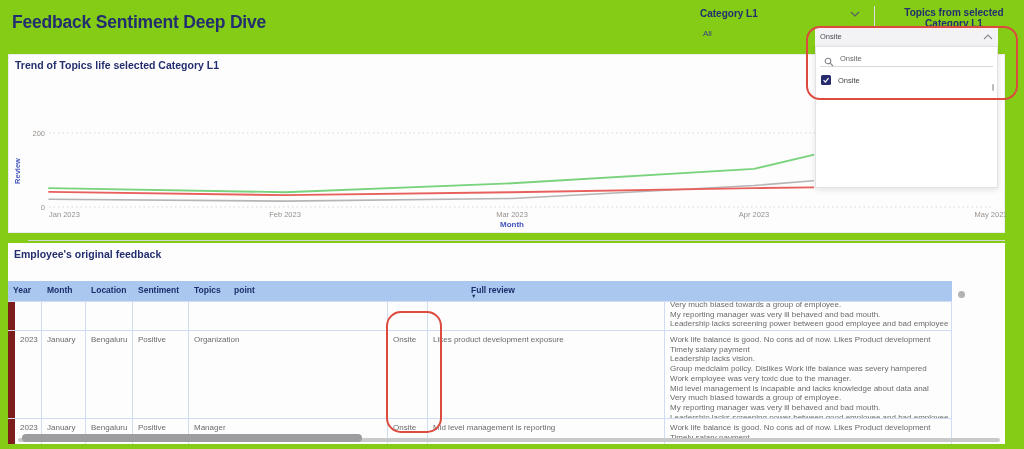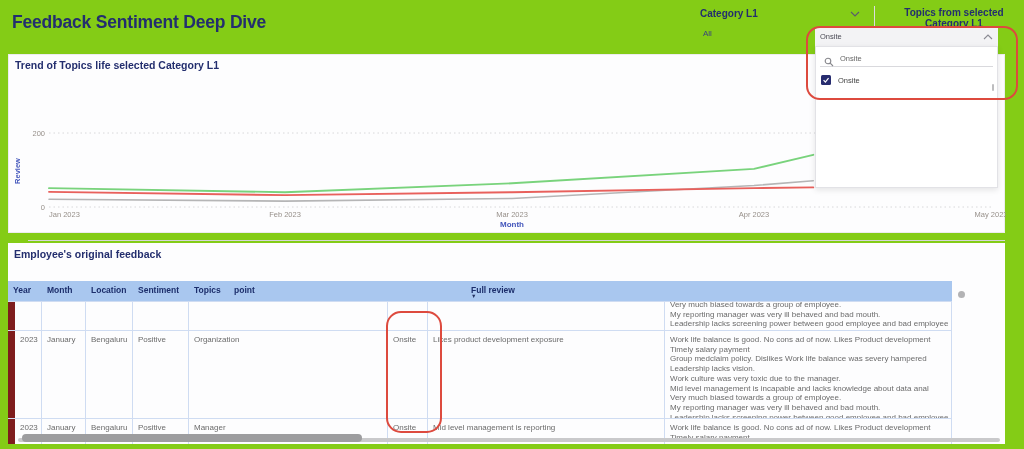--- a/index.html
+++ b/index.html
@@ -166,23 +166,23 @@
             <div class="td" style="width: 34px;">2023</div>
             <div class="td" style="width: 44px;">January</div>
             <div class="td" style="width: 47px;">Bengaluru</div>
             <div class="td" style="width: 56px;">Positive</div>
             <div class="td" style="width: 199px;">Organization</div>
             <div class="td" style="width: 40px;">Onsite</div>
             <div class="td" style="width: 237px;">Likes product development exposure</div>
             <div class="td" style="width: 287px; white-space: normal;">
               <div class="review-line">Work life balance is good. No cons ad of now. Likes Product development</div>
               <div class="review-line">Timely salary payment</div>
+              <div class="review-line">Leadership lacks vision.</div>
               <div class="review-line">Group medclaim policy. Dislikes Work life balance was severy hampered</div>
-              <div class="review-line">Leadership lacks vision.</div>
-              <div class="review-line">Work culture was very toxic due to the manager.</div>
+              <div class="review-line">Work employee was very toxic due to the manager.</div>
               <div class="review-line">Mid level management is incapable and lacks knowledge about data anal</div>
               <div class="review-line">Very much biased towards a group of employee.</div>
               <div class="review-line">My reporting manager was very ill behaved and bad mouth.</div>
               <div class="review-line">Leadership lacks screening power between good employee and bad employee</div>
             </div>
           </div>
           <div class="trow" style="height: 26px;">
             <div class="td" style="width: 34px;">2023</div>
             <div class="td" style="width: 44px;">January</div>
             <div class="td" style="width: 47px;">Bengaluru</div>

